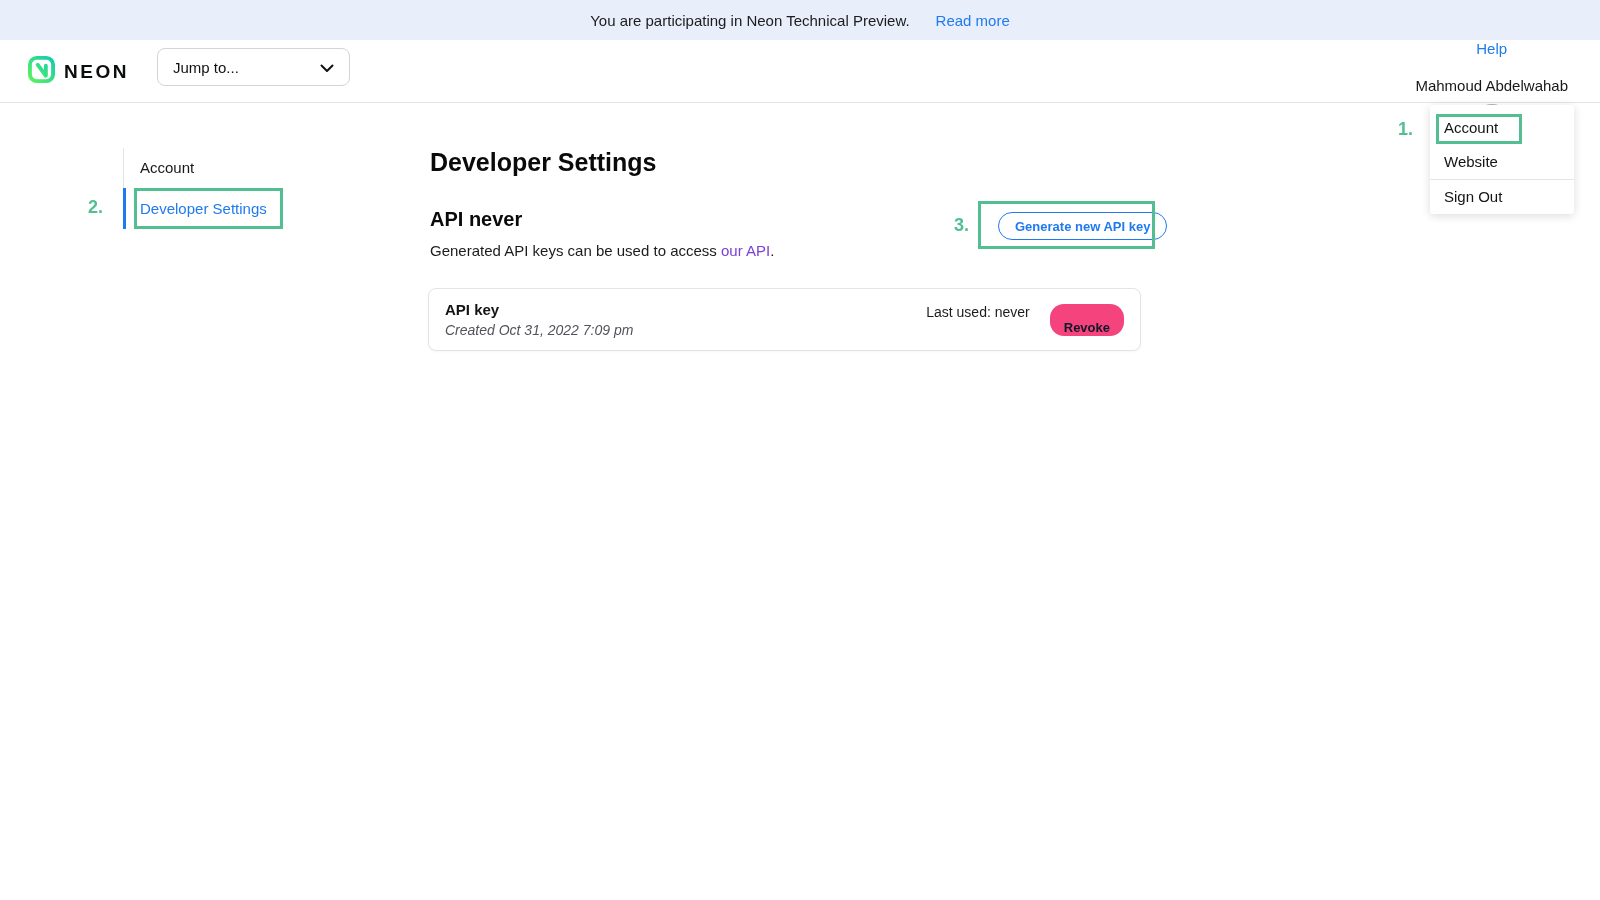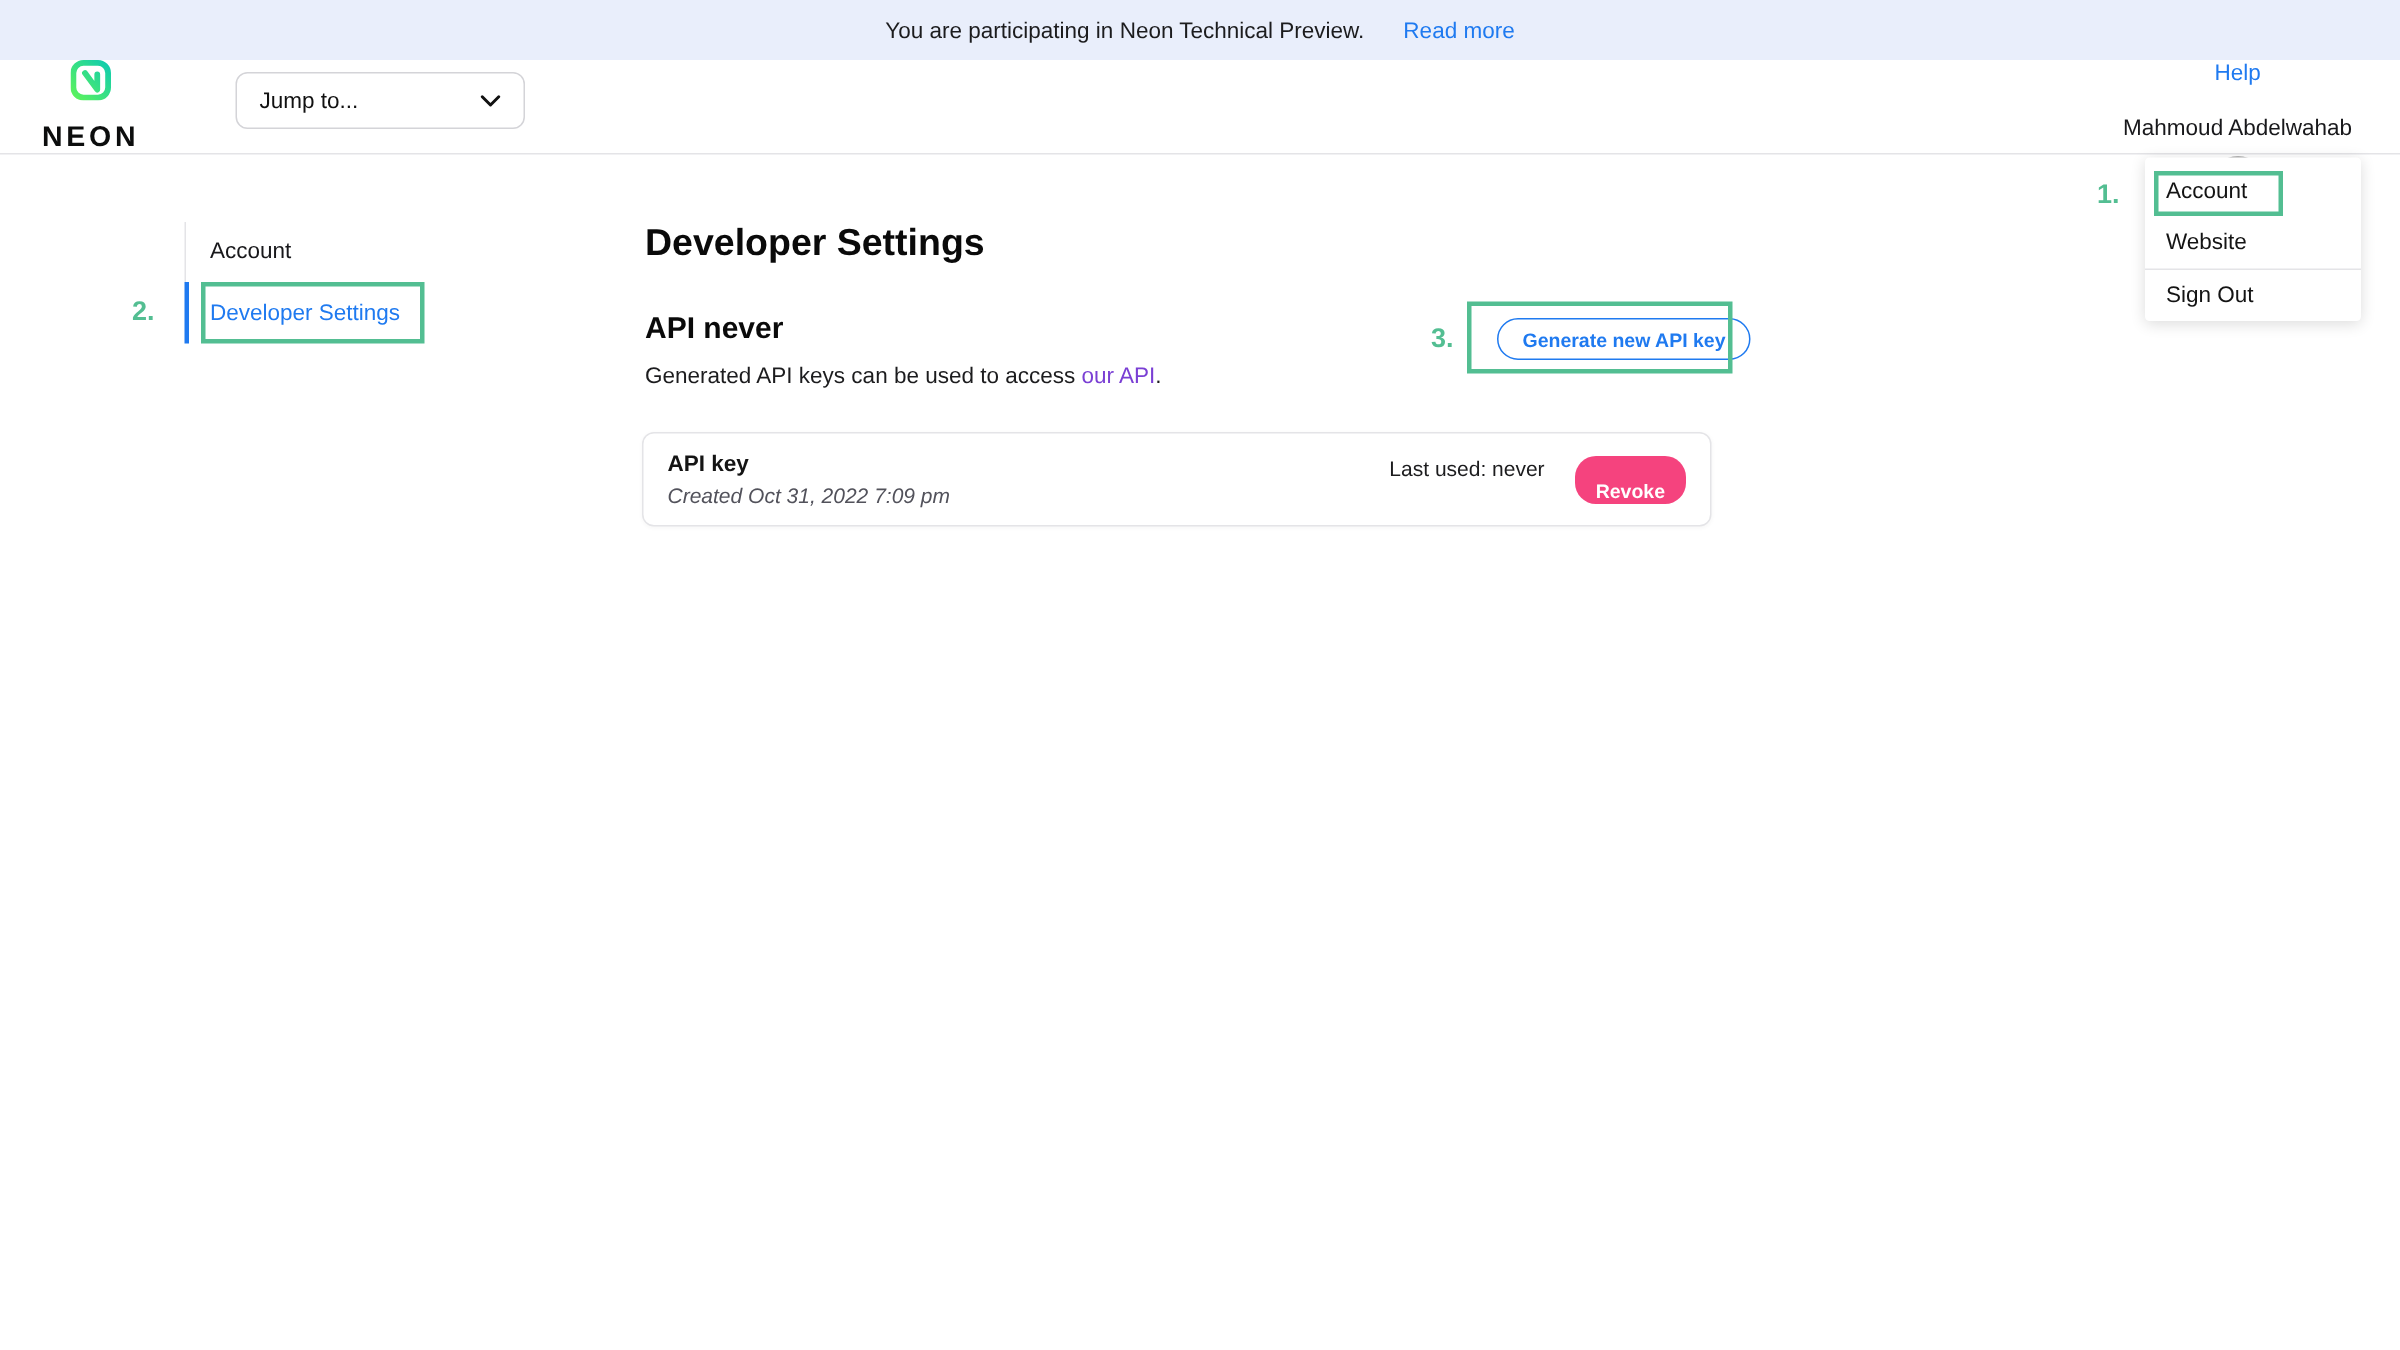--- a/index.html
+++ b/index.html
@@ -19,21 +19,21 @@
 
   
   .banner{position:absolute;left:0;top:0;width:1600px;height:40px;background:var(--banner-bg);
           display:flex;align-items:center;justify-content:center;gap:26px;font-size:15px;}
   .banner .b-text{color:#1c1c1e;}
   .banner .b-link{color:var(--accent-blue);text-decoration:none;cursor:pointer;}
 
   
   .header{position:absolute;left:0;top:40px;width:1600px;height:63px;background:#fff;
           border-bottom:1px solid var(--border-gray);}
-  .logo{position:absolute;left:28px;top:0;height:63px;display:flex;align-items:center;gap:9px;cursor:pointer;flex-direction:column;}
+  .logo{position:absolute;left:28px;top:0;height:63px;display:flex;align-items:center;gap:9px;cursor:pointer;}
   .wordmark{font-size:19px;font-weight:700;letter-spacing:2.5px;color:#0c0d0d;}
   .jump-select{position:absolute;left:157px;top:8px;width:193px;height:38px;background:#fff;
                border:1px solid #d4d4d8;border-radius:8px;display:flex;align-items:center;
                justify-content:space-between;padding:16px 15px;font-size:15px;color:#111;cursor:pointer;
                font-family:"Liberation Sans",sans-serif;}
   .header-right{position:absolute;right:32px;top:0;height:68px;display:flex;align-items:center;gap:10px;flex-direction:column;}
   .help-link{color:var(--accent-blue);font-size:15px;text-decoration:none;cursor:pointer;}
   .vdiv{width:1px;height:20px;background:#d4d4d8;}
   .user-name{font-size:15px;color:var(--text-dark);cursor:pointer;}
   .avatar{width:36px;height:36px;border-radius:50%;overflow:hidden;cursor:pointer;flex:none;}
@@ -59,21 +59,21 @@
                 border:1.5px solid var(--accent-blue);background:#fff;color:var(--accent-blue);
                 font-size:13px;font-weight:700;cursor:pointer;font-family:"Liberation Sans",sans-serif;}
   .key-card{position:absolute;left:428px;top:288px;width:713px;height:63px;background:#fff;
             border:1px solid var(--border-gray);border-radius:8px;box-shadow:0 1px 3px rgba(0,0,0,0.04);
             display:flex;align-items:center;justify-content:space-between;padding:0 16px;}
   .key-name{font-size:15px;font-weight:700;color:#141414;margin-bottom:4px;}
   .key-created{font-size:14px;font-style:italic;color:var(--text-muted);}
   .key-right{display:flex;align-items:flex-start;gap:20px;}
   .key-lastused{font-size:14px;color:#1c1c1e;}
   .revoke-btn{height:27px;padding:16px 14px;border:none;border-radius:14px;background:var(--revoke-pink);
-              color:#ffffff;font-size:13px;font-weight:700;cursor:pointer;font-family:"Liberation Sans",sans-serif;}
+              color:#0f172a;font-size:13px;font-weight:700;cursor:pointer;font-family:"Liberation Sans",sans-serif;}
 
   
   .ann{position:absolute;font-size:18px;font-weight:700;color:var(--annotation-green);z-index:6;}
   .ann-1{left:1398px;top:119px;}
   .ann-2{left:88px;top:197px;}
   .ann-3{left:954px;top:215px;}
   .hl-box{position:absolute;border:3px solid var(--annotation-green);background:transparent;z-index:6;pointer-events:none;}
   .hl-account{left:1436px;top:114px;width:86px;height:30px;}
   .hl-devsettings{left:134px;top:188px;width:149px;height:41px;}
   .hl-generate{left:978px;top:201px;width:177px;height:48px;}

